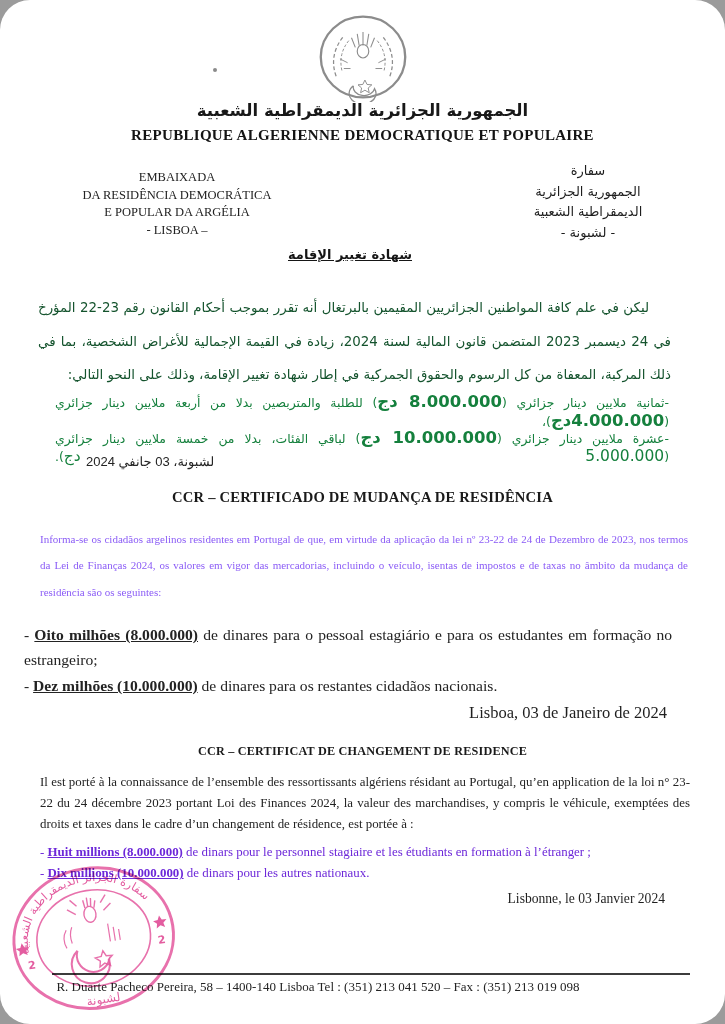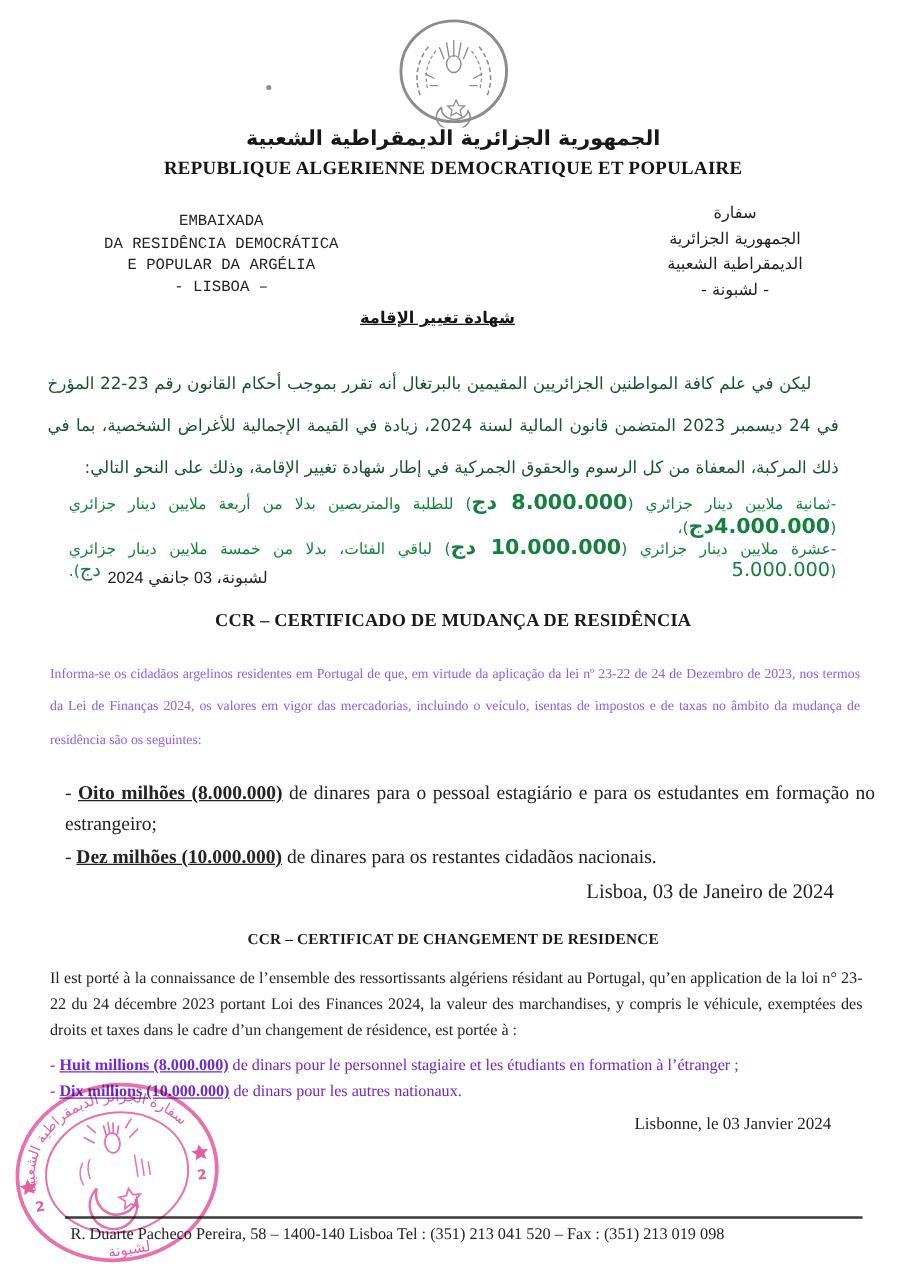--- a/index.html
+++ b/index.html
@@ -1,28 +1,28 @@
 <!DOCTYPE html>
 <html><head>
 <meta charset="utf-8">
 <style>
   html,body{margin:0;padding:0;background:#9b9b9b;}
   #page{
     position:relative;width:725px;height:1024px;background:#ffffff;
-    overflow:hidden;font-family:"Liberation Serif",serif;color:#1e1e1e;
+    overflow:hidden;font-family:"Liberation Serif",serif;color:#1e1e1e;border-radius:30px;
   }
   .abs{position:absolute;}
   .center{text-align:center;}
   
   #emblem{left:315px;top:12px;width:96px;height:90px;}
   #artifact-dot{left:213px;top:68px;width:4px;height:4px;border-radius:50%;background:#6d6d6d;opacity:.8;}
   #title-ar{left:0;top:101px;width:725px;font-family:"DejaVu Sans",sans-serif;
     font-size:16.5px;font-weight:bold;color:#181818;direction:rtl;}
   #title-fr{left:0;top:127px;width:725px;font-size:15px;font-weight:bold;letter-spacing:.3px;color:#141414;}
-  #embassy-pt{left:58px;top:169px;width:238px;font-size:12.5px;line-height:17.5px;color:#222;font-family:Liberation Mono, monospace;}
+  #embassy-pt{left:58px;top:169px;width:238px;font-size:12.5px;line-height:17.5px;color:#222;}
   #embassy-ar{left:488px;top:161px;width:200px;font-family:"DejaVu Sans",sans-serif;
     font-size:13px;line-height:20.5px;direction:rtl;color:#1d1d1d;}
   #doc-title-ar{left:0;top:247px;width:700px;font-family:"DejaVu Sans",sans-serif;
     font-size:13px;font-weight:bold;direction:rtl;color:#161616;text-decoration:underline;}
   
   #ar-paragraph{left:38px;top:291px;width:633px;direction:rtl;text-align:justify;
     font-family:"DejaVu Sans",sans-serif;font-size:13.4px;line-height:33.5px;
     color:#14532d;text-indent:22px;}
   .ar-bullet{left:55px;width:614px;direction:rtl;text-align:justify;text-align-last:justify;
     font-family:"DejaVu Sans",sans-serif;font-size:12.4px;color:#15803d;white-space:normal;}
@@ -30,21 +30,21 @@
   #ar-bullet-2{top:428px;}
   .amt{font-weight:bold;font-size:16.5px;letter-spacing:.3px;}
   .amt-light{font-weight:normal;font-size:15.5px;}
   #ar-date{left:86px;top:454px;direction:rtl;font-family:Liberation Sans, sans-serif;
     font-size:13px;color:#242424;}
   
   #pt-heading{left:0;top:489px;width:725px;font-size:14.6px;font-weight:bold;
     letter-spacing:.2px;color:#1a1a1a;}
   #pt-paragraph{left:40px;top:526px;width:648px;font-size:11px;line-height:26.4px;
     text-align:justify;color:#8b5cf6;}
-  #pt-bullets{left:52px;top:622px;width:648px;font-size:15.6px;line-height:25.4px;
+  #pt-bullets{left:24px;top:622px;width:648px;font-size:15.6px;line-height:25.4px;
     text-align:justify;color:#232323;}
   .strong-u{font-weight:bold;text-decoration:underline;}
   #pt-date{right:58px;top:703px;font-size:16.5px;color:#1f1f1f;}
   
   #fr-heading{left:0;top:744px;width:725px;font-size:12.2px;font-weight:bold;
     letter-spacing:.2px;color:#1a1a1a;}
   #fr-paragraph{left:40px;top:772px;width:650px;font-size:12.9px;line-height:21px;
     text-align:justify;color:#242424;}
   #fr-bullets{left:40px;top:842px;width:650px;font-size:12.9px;line-height:21.4px;color:#6d28d9;font-family:Liberation Serif, serif;}
   #fr-date{right:60px;top:891px;font-size:13.6px;color:#1f1f1f;}

